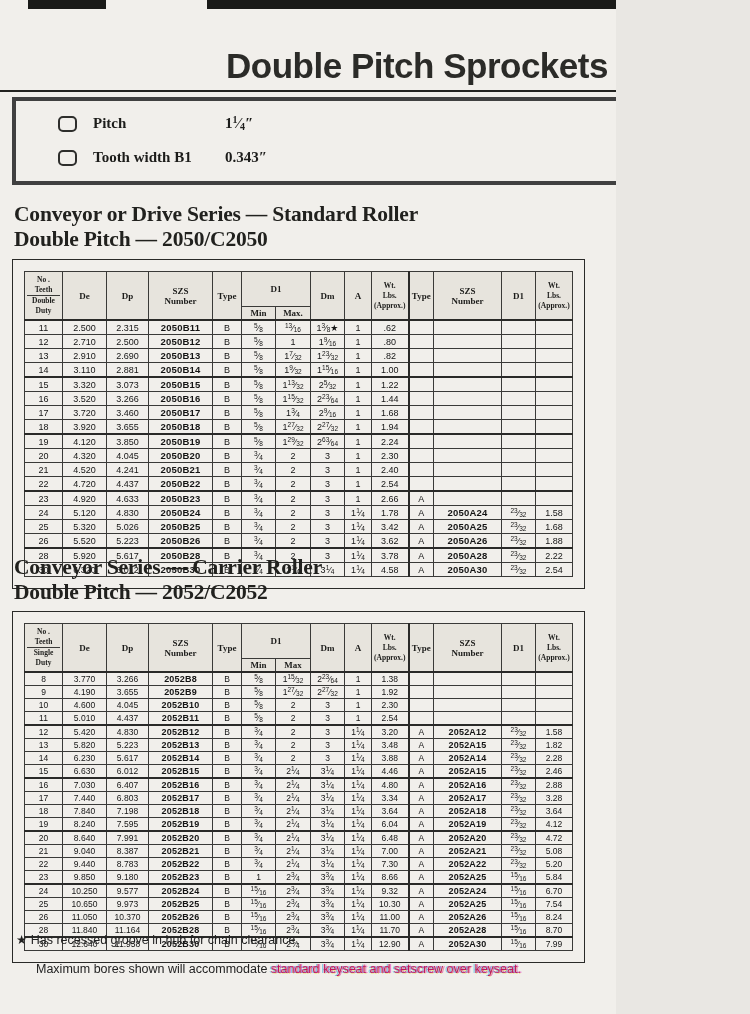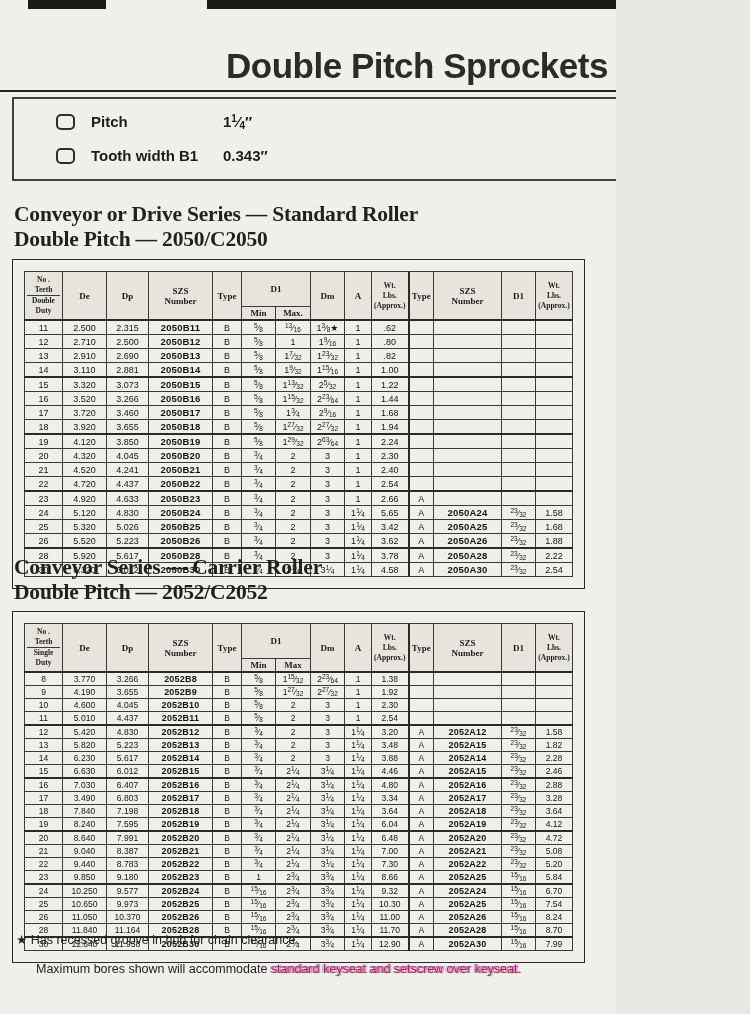--- a/index.html
+++ b/index.html
@@ -7,21 +7,21 @@
   #page{position:relative;width:616px;height:1014px;background:#f1efeb;overflow:hidden;}
 
   .topstrip{position:absolute;top:0;height:9px;background:#1a1a18;}
   #strip1{left:28px;width:78px;}
   #strip2{left:207px;width:543px;}
 
   #title{position:absolute;left:84px;top:46px;width:666px;text-align:center;
          font-size:35px;font-weight:bold;letter-spacing:-0.5px;color:#2b2b28;}
   #title-rule{position:absolute;left:0;top:90px;width:750px;height:2px;background:#22221f;}
 
-  #spec-box{position:absolute;left:12px;top:97px;width:722px;height:80px;border:2px solid #404040;}
+  #spec-box{position:absolute;left:12px;top:97px;width:722px;height:80px;border:4px solid #404040;font-family:Liberation Serif, serif;}
   .spec-row{position:absolute;left:42px;display:flex;align-items:center;}
   .spec-row.r1{top:14px;} .spec-row.r2{top:48px;}
   .bullet{display:inline-block;width:15px;height:12px;border:2px solid #2e2e2c;border-radius:5px;margin-right:16px;}
   .spec-label{font-weight:bold;font-size:15px;width:132px;}
   .spec-value{font-weight:bold;font-size:15px;}
   .spec-value sup,.spec-value sub{font-size:10px;}
 
   .sec-heading{position:absolute;left:14px;font-family:"Liberation Serif",serif;font-weight:bold;
                font-size:21.5px;line-height:25px;color:#21211e;letter-spacing:-0.2px;}
   #heading1{top:202px;} #heading2{top:555px;}
@@ -357,21 +357,21 @@
           <tr>
             <td>24</td>
             <td>5.120</td>
             <td>4.830</td>
             <td class="szs">2050B24</td>
             <td>B</td>
             <td><sup>3</sup>⁄<sub>4</sub></td>
             <td>2</td>
             <td>3</td>
             <td>1<sup>1</sup>⁄<sub>4</sub></td>
-            <td>5.65</td>
+            <td>1.78</td>
             <td class="sep">A</td>
             <td class="szs">2050A24</td>
             <td><sup>23</sup>⁄<sub>32</sub></td>
             <td>1.58</td>
           </tr>
           <tr>
             <td>25</td>
             <td>5.320</td>
             <td>5.026</td>
             <td class="szs">2050B25</td>
@@ -679,21 +679,21 @@
             <td>3<sup>1</sup>⁄<sub>4</sub></td>
             <td>1<sup>1</sup>⁄<sub>4</sub></td>
             <td>4.80</td>
             <td class="sep">A</td>
             <td class="szs">2052A16</td>
             <td><sup>23</sup>⁄<sub>32</sub></td>
             <td>2.88</td>
           </tr>
           <tr>
             <td>17</td>
-            <td>3.490</td>
+            <td>7.440</td>
             <td>6.803</td>
             <td class="szs">2052B17</td>
             <td>B</td>
             <td><sup>3</sup>⁄<sub>4</sub></td>
             <td>2<sup>1</sup>⁄<sub>4</sub></td>
             <td>3<sup>1</sup>⁄<sub>4</sub></td>
             <td>1<sup>1</sup>⁄<sub>4</sub></td>
             <td>3.34</td>
             <td class="sep">A</td>
             <td class="szs">2052A17</td>

